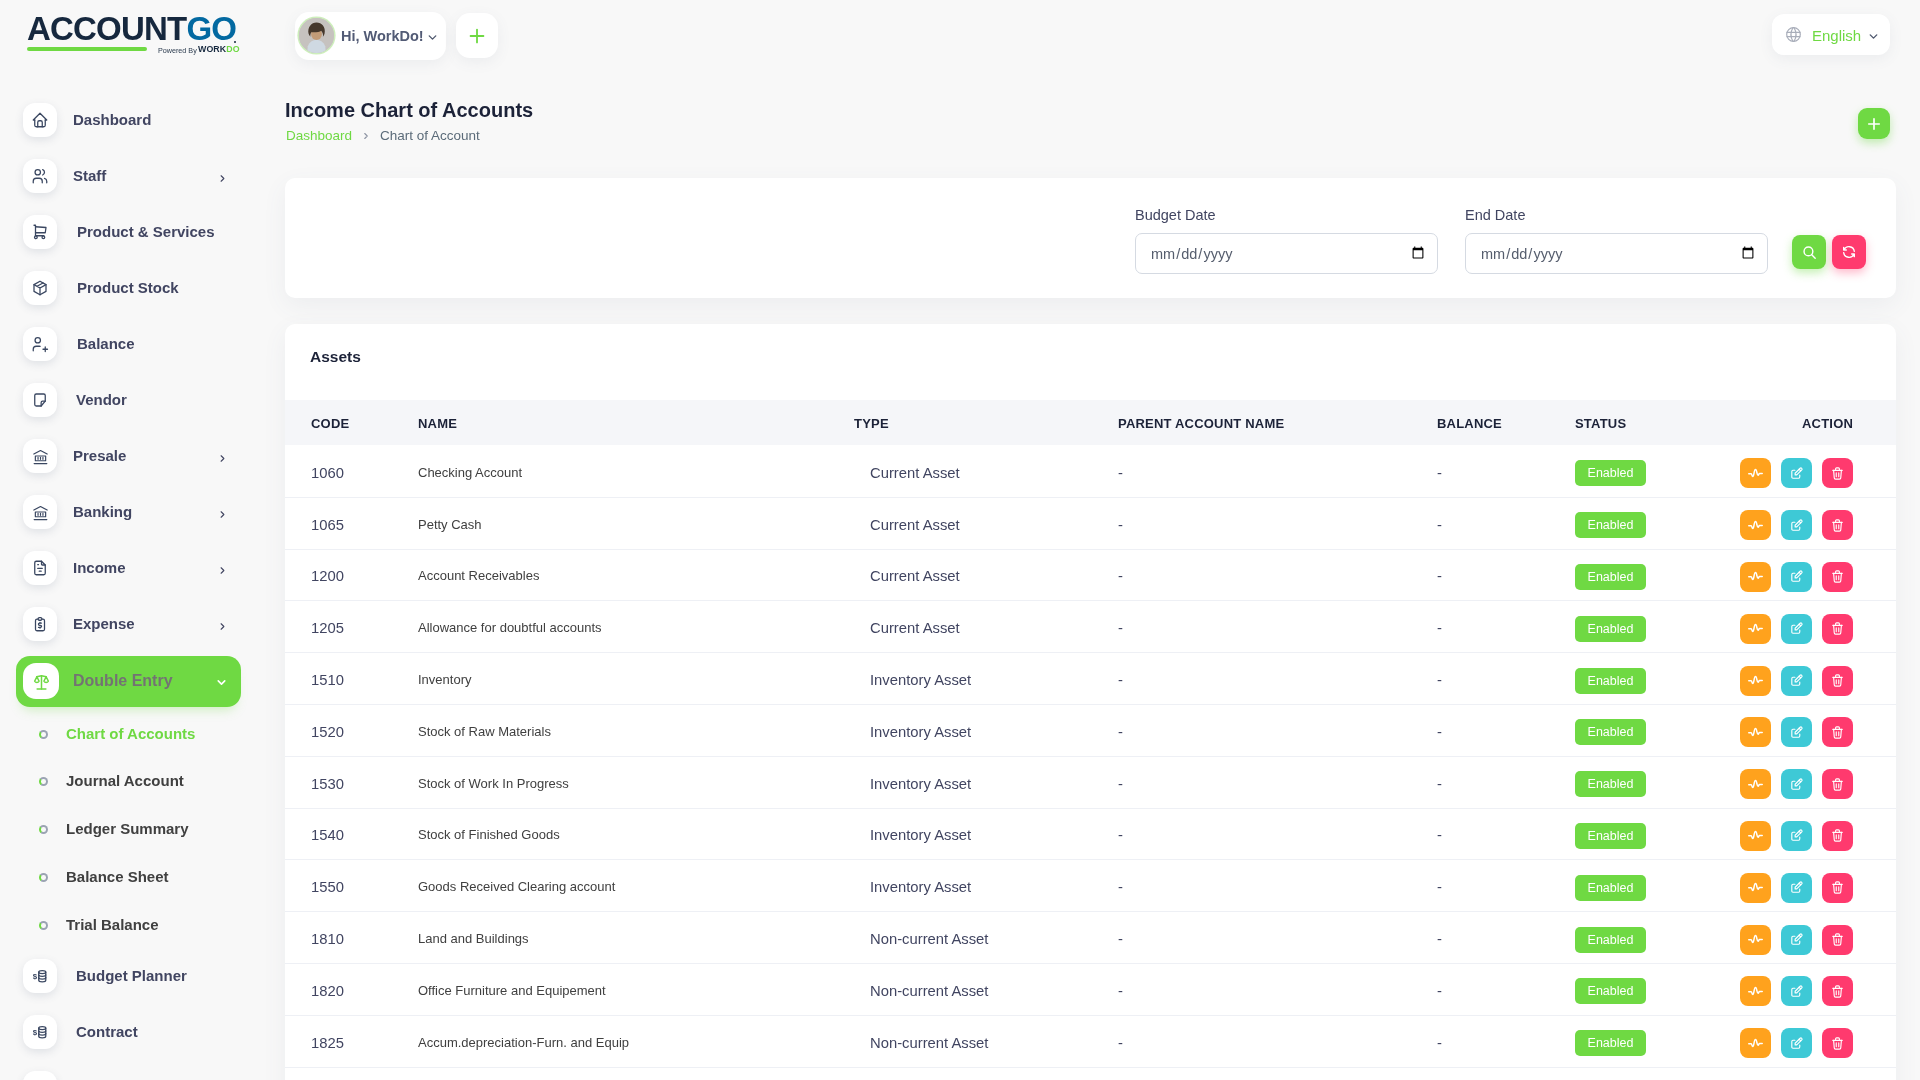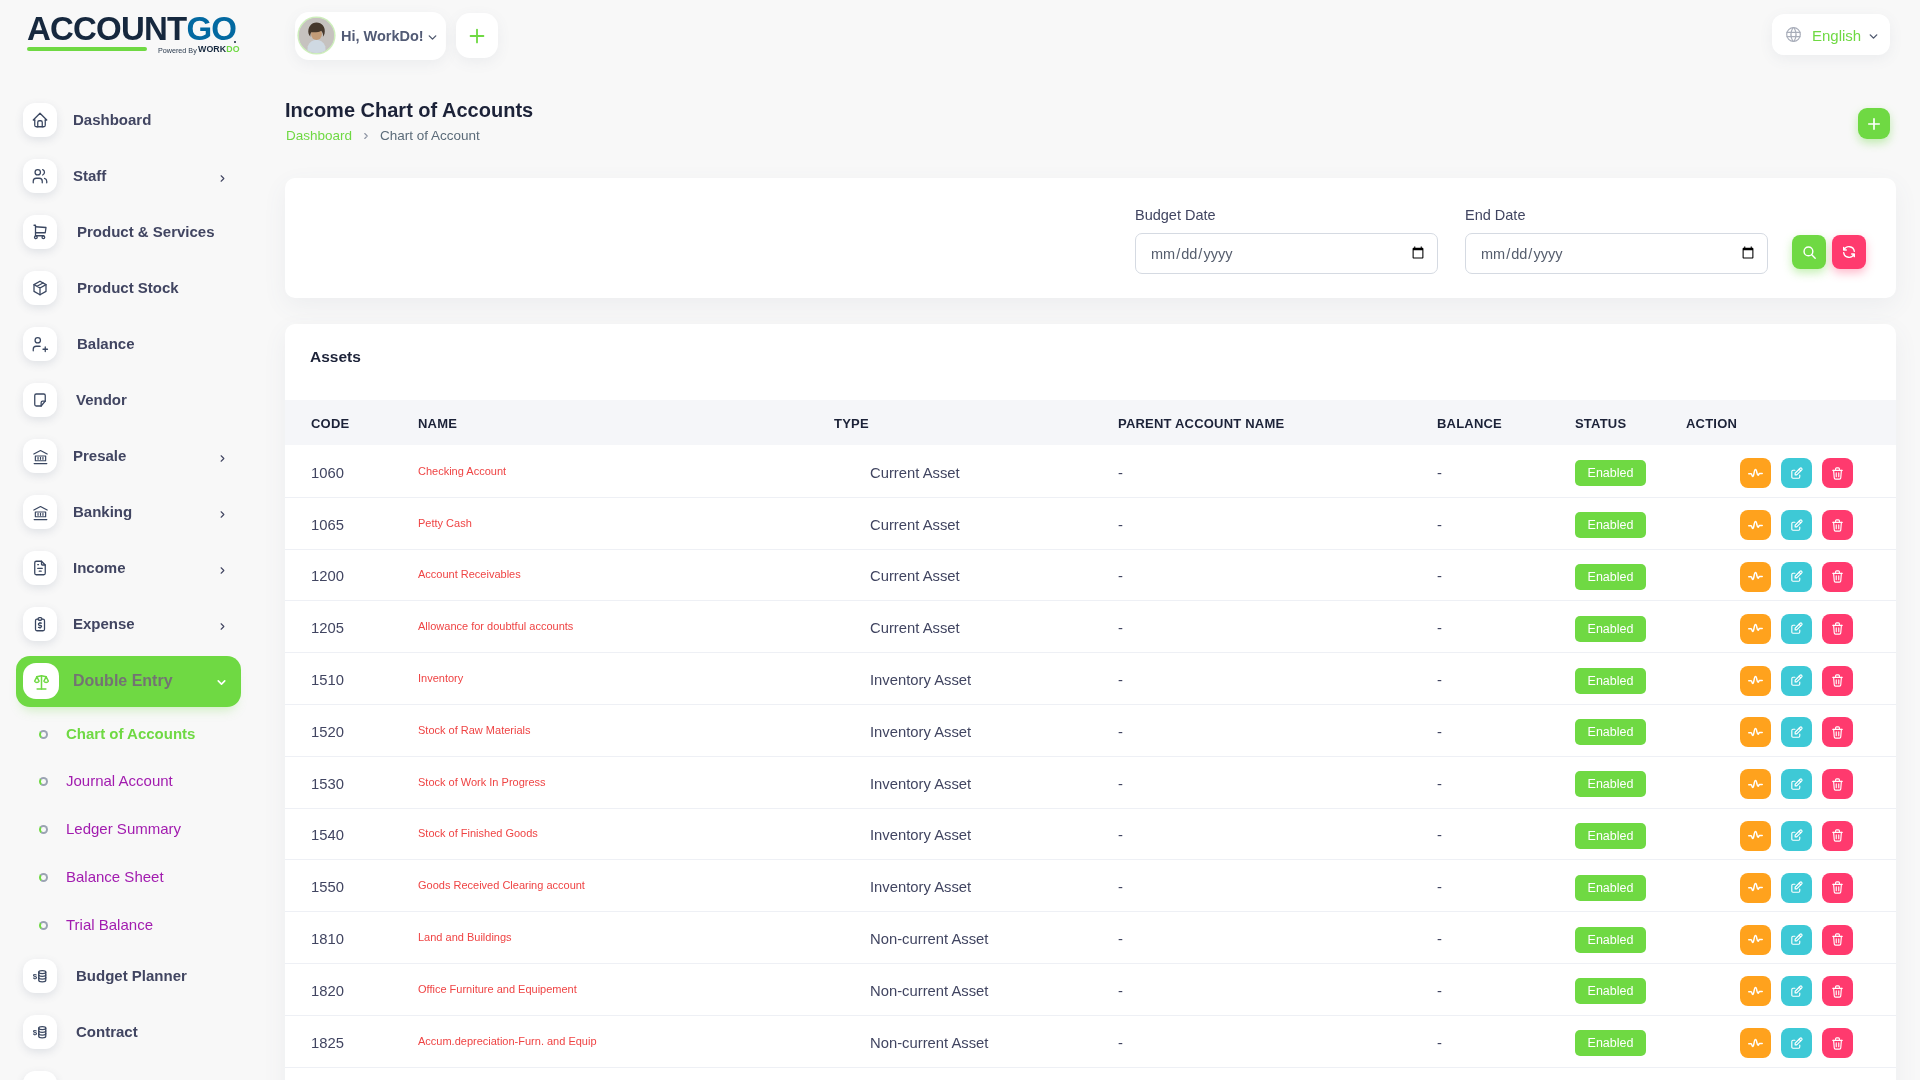--- a/index.html
+++ b/index.html
@@ -4,33 +4,33 @@
 <title>Manage Chart of Accounts</title>
 <style>
 *{margin:0;padding:0;box-sizing:border-box}
 html,body{width:1920px;height:1080px;overflow:hidden}
 body{font-family:"Liberation Sans",sans-serif;background:#f8f8f8;color:#414561;position:relative}
 .abs{position:absolute}
 .ibox{position:absolute;width:34px;height:34px;background:#fff;border-radius:12px;
  box-shadow:0 3px 8px rgba(80,90,120,.14);display:flex;align-items:center;justify-content:center;color:#3a4761}
 .navlbl{position:absolute;font-size:15px;font-weight:700;color:#414561;white-space:nowrap}
 .navchev{position:absolute}
-.sub{position:absolute;font-size:15px;font-weight:400;color:#a21caf;white-space:nowrap}
+.sub{position:absolute;font-size:15px;font-weight:700;color:#404040;white-space:nowrap}
 .bullet{position:absolute;width:9px;height:9px;border-radius:50%;
  background:conic-gradient(#9aa3b2 0 62%,#6fd943 62% 86%,#9aa3b2 86% 100%);}
 .bullet::after{content:"";position:absolute;left:2.2px;top:2.2px;width:4.6px;height:4.6px;border-radius:50%;background:#f8f8f8}
 .pill{position:absolute;background:#fff;border-radius:14px;box-shadow:0 4px 14px rgba(90,100,130,.08)}
 .card{position:absolute;background:#fff;border-radius:10px;box-shadow:0 8px 24px rgba(90,100,130,.07)}
 .lbl{position:absolute;font-size:14.5px;color:#414561;font-weight:400}
 .dinput{position:absolute;height:41px;border:1px solid #d5dae2;border-radius:7px;background:#fff;
  font-family:"Liberation Sans",sans-serif;font-size:14.5px;color:#555d6d;padding:0 10px 0 14px;outline:none}
 .sqbtn{position:absolute;display:flex;align-items:center;justify-content:center;border-radius:8px;border:none;color:#fff}
 .th{position:absolute;font-size:13px;font-weight:700;color:#1c2238;letter-spacing:.2px;white-space:nowrap}
 .td{position:absolute;font-size:14.8px;color:#414561;white-space:nowrap}
-.tdg{position:absolute;font-size:11px;color:#ef4444;white-space:nowrap}
+.tdg{position:absolute;font-size:13px;color:#404040;white-space:nowrap}
 .rowline{position:absolute;left:285px;width:1611px;height:1px;background:#eef0f5}
 .epill{position:absolute;width:71px;height:26px;background:#6fd943;border-radius:5px;color:#fff;
  font-size:12.5px;font-weight:500;display:flex;align-items:center;justify-content:center}
 .abtn{position:absolute;width:31px;height:30px;border-radius:8px;display:flex;align-items:center;justify-content:center;color:#fff}
 </style>
 </head>
 <body>
 <div class="abs" style="left:27px;top:13px;width:230px;height:50px">
  <div style="font-size:33px;font-weight:800;letter-spacing:-.8px;color:#16283e;line-height:31px;white-space:nowrap">ACCOUNT<span style="color:#0369a1">GO</span></div>
  <div style="position:absolute;left:0;top:34px;width:120px;height:4px;border-radius:2px;background:#6fd943"></div>
@@ -247,25 +247,25 @@
     <svg width="16" height="16" viewBox="0 0 24 24" fill="none" stroke="currentColor" stroke-width="2" stroke-linecap="round" stroke-linejoin="round">
       <path d="M20 11a8.1 8.1 0 0 0-15.5-2M4 5v4h4"></path>
       <path d="M4 13a8.1 8.1 0 0 0 15.5 2m.5 4v-4h-4"></path>
     </svg>
   </div>
 <div class="card" style="left:285px;top:324px;width:1611px;height:790px"></div>
 <div class="abs" style="left:310px;top:348px;font-size:15.5px;font-weight:700;color:#1c2238">Assets</div>
 <div class="abs" style="left:285px;top:400px;width:1611px;height:45px;background:#f5f6f9"></div>
 <div class="th" style="left:311px;top:416px">CODE</div>
 <div class="th" style="left:418px;top:416px">NAME</div>
-<div class="th" style="left:834px;top:416px">TYPE</div>
+<div class="th" style="left:854px;top:416px">TYPE</div>
 <div class="th" style="left:1118px;top:416px">PARENT ACCOUNT NAME</div>
 <div class="th" style="left:1437px;top:416px">BALANCE</div>
 <div class="th" style="left:1575px;top:416px">STATUS</div>
-<div class="th" style="left:1686px;top:416px">ACTION</div>
+<div class="th" style="left:1802px;top:416px">ACTION</div>
 <div class="td" style="left:311px;top:464.8px">1060</div>
 <div class="tdg" style="left:418px;top:464.8px">Checking Account</div>
 <div class="td" style="left:870px;top:464.8px">Current Asset</div>
 <div class="td" style="left:1118px;top:464.8px">-</div>
 <div class="td" style="left:1437px;top:464.8px">-</div>
 <div class="epill" style="left:1575px;top:460.3px">Enabled</div>
 <div class="abtn" style="left:1740px;top:458.3px;background:#ffa21d">
     <svg width="19" height="19" viewBox="0 0 24 24" fill="none" stroke="currentColor" stroke-width="1.9" stroke-linecap="round" stroke-linejoin="round">
       <path d="M3.5 12.4h3c1.1 0 .9 3.5 2.1 3.5 1.6 0 1.4-8.8 3.4-8.8 1.8 0 1.6 7 3.2 7 1.1 0 .8-2 2-2h3.3"></path>
     </svg>

